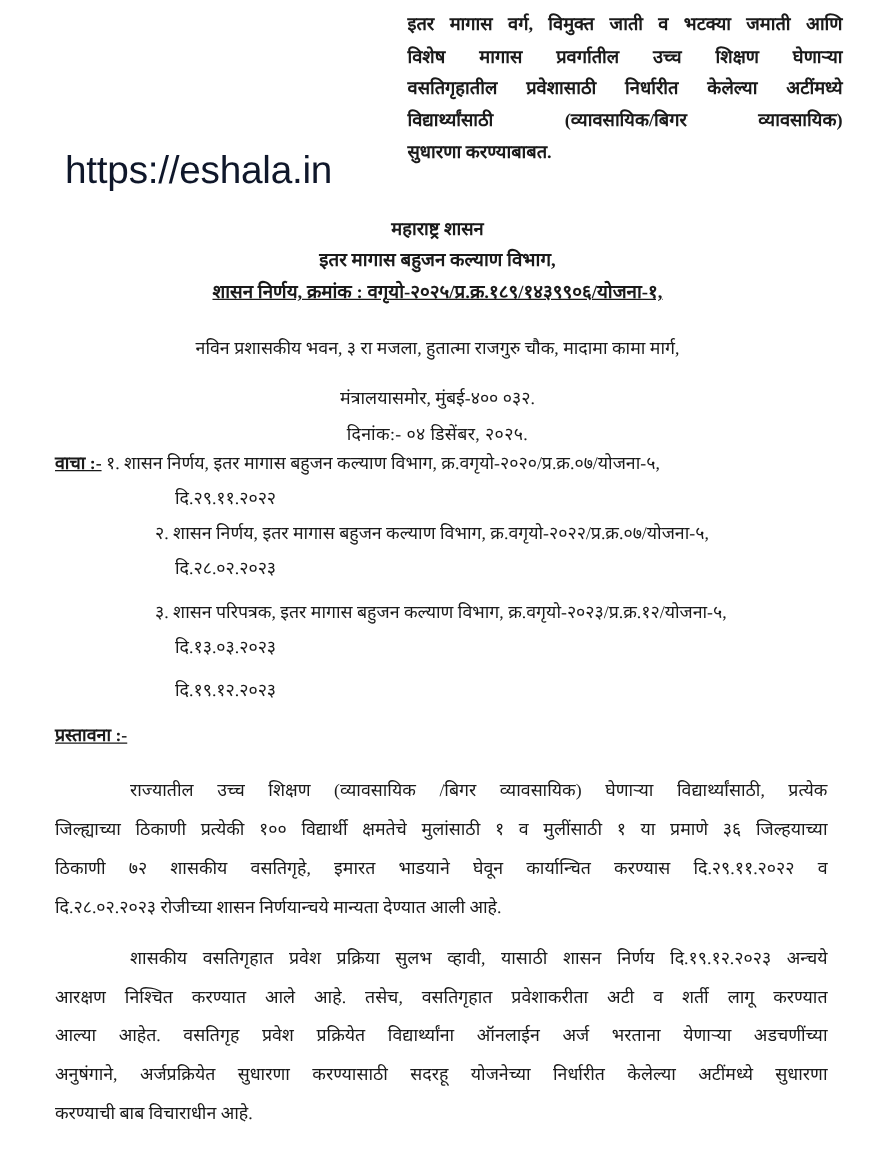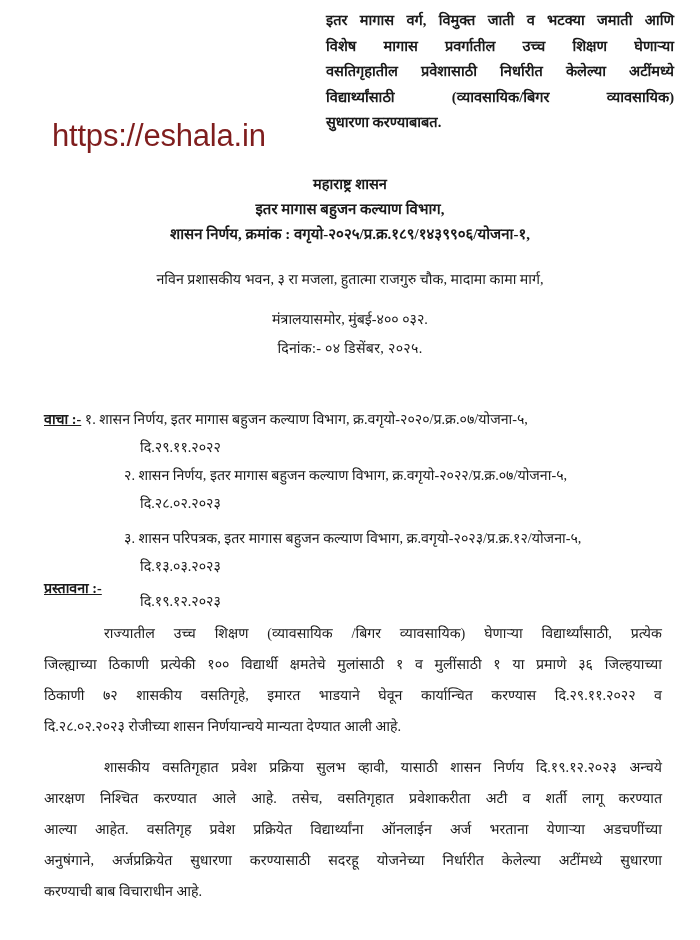--- a/index.html
+++ b/index.html
@@ -48,42 +48,42 @@
   }
 
   
   .watermark {
     position: absolute;
     left: 52px;
     top: 118px;
     font-family: "Liberation Sans", "DejaVu Sans", sans-serif;
     font-size: 31px;
     font-weight: 400;
-    color: #7f1d1d;
+    color: #0f172a;
     letter-spacing: -0.2px;
     white-space: nowrap;
     user-select: none;
   }
 
   
   .gov-head {
     position: absolute;
     left: 0;
     top: 172px;
     width: 700px;
     text-align: center;
   }
   .gov-head .gline {
     font-weight: bold;
     line-height: 25px;
     white-space: nowrap;
   }
   .gov-head .g1 { font-size: 14.6px; }
   .gov-head .g2 { font-size: 15px; }
-  .gov-head .g3 { font-size: 15px; }
+  .gov-head .g3 { font-size: 15px; text-decoration: underline; }
 
   
   .address {
     position: absolute;
     left: 0;
     top: 252px;
     width: 700px;
     text-align: center;
   }
   .address .aline {
@@ -98,21 +98,20 @@
   }
 
   
   .reads {
     position: absolute;
     left: 44px;
     top: 357px;
     width: 618px;
     font-size: 14.2px;
     line-height: 28px;
-    margin-top: 48px;
   }
   .label-underline {
     font-weight: bold;
     text-decoration: underline;
     text-underline-offset: 1px;
   }
   .reads .first-row {
     display: block;
     white-space: nowrap;
   }

